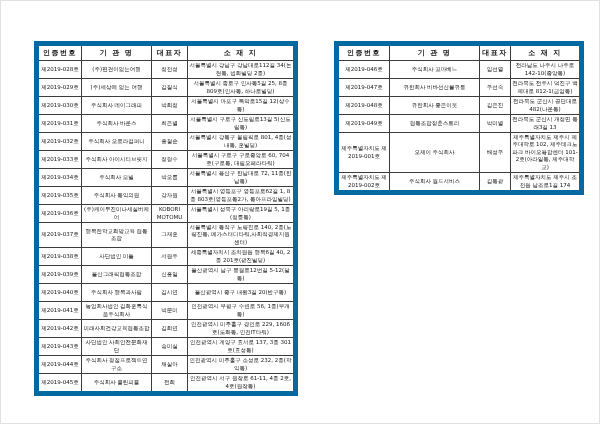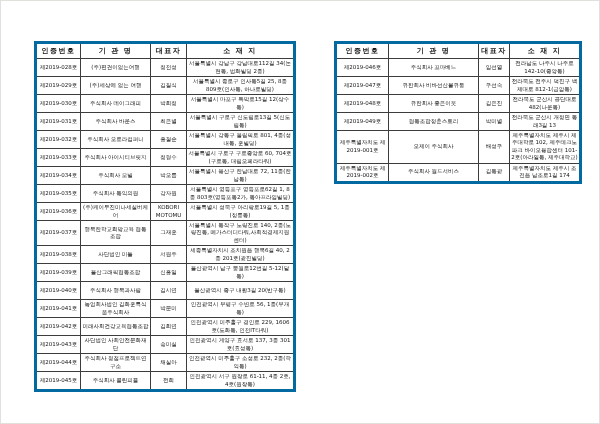--- a/index.html
+++ b/index.html
@@ -25,21 +25,21 @@
   }
   #tbl-left{left:33px;top:40px;width:259px;}
   #tbl-right{left:333px;top:40px;width:245px;}
   table.cert th, table.cert td{
     border:1px solid #3c3c3c;
     text-align:center;
     vertical-align:middle;
     overflow:hidden;
     padding:1px 1px;
   }
-  table.cert{border:3px solid #0369a1;}
+  table.cert{border:5px solid #0369a1;}
   table.cert th{
     font-size:7px;
     font-weight:bold;
     letter-spacing:1.5px;
     height:12px;
     background:#fff;
     white-space:nowrap;
   }
   table.cert td{
     font-size:5.5px;

